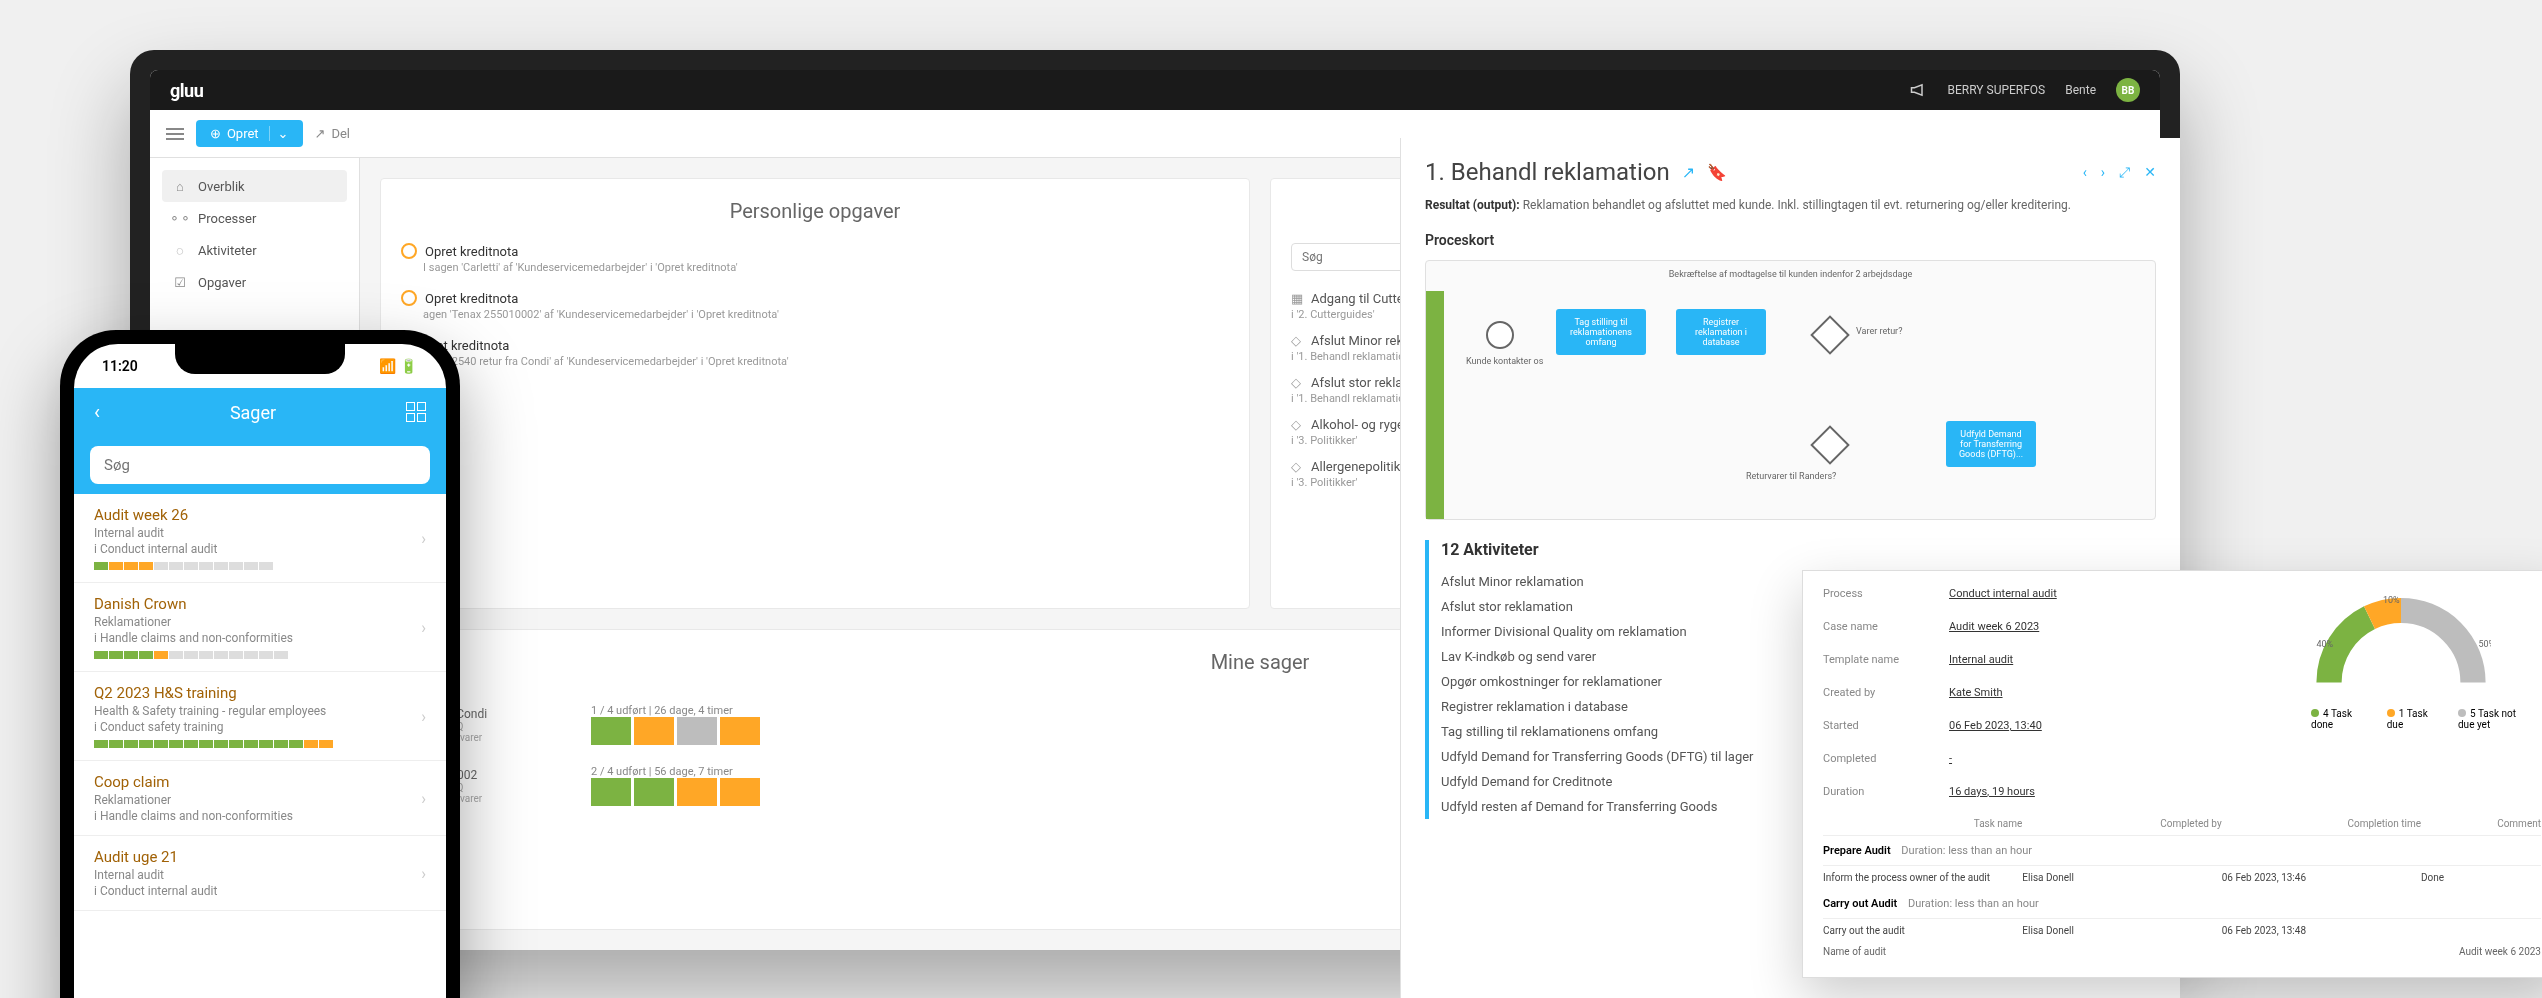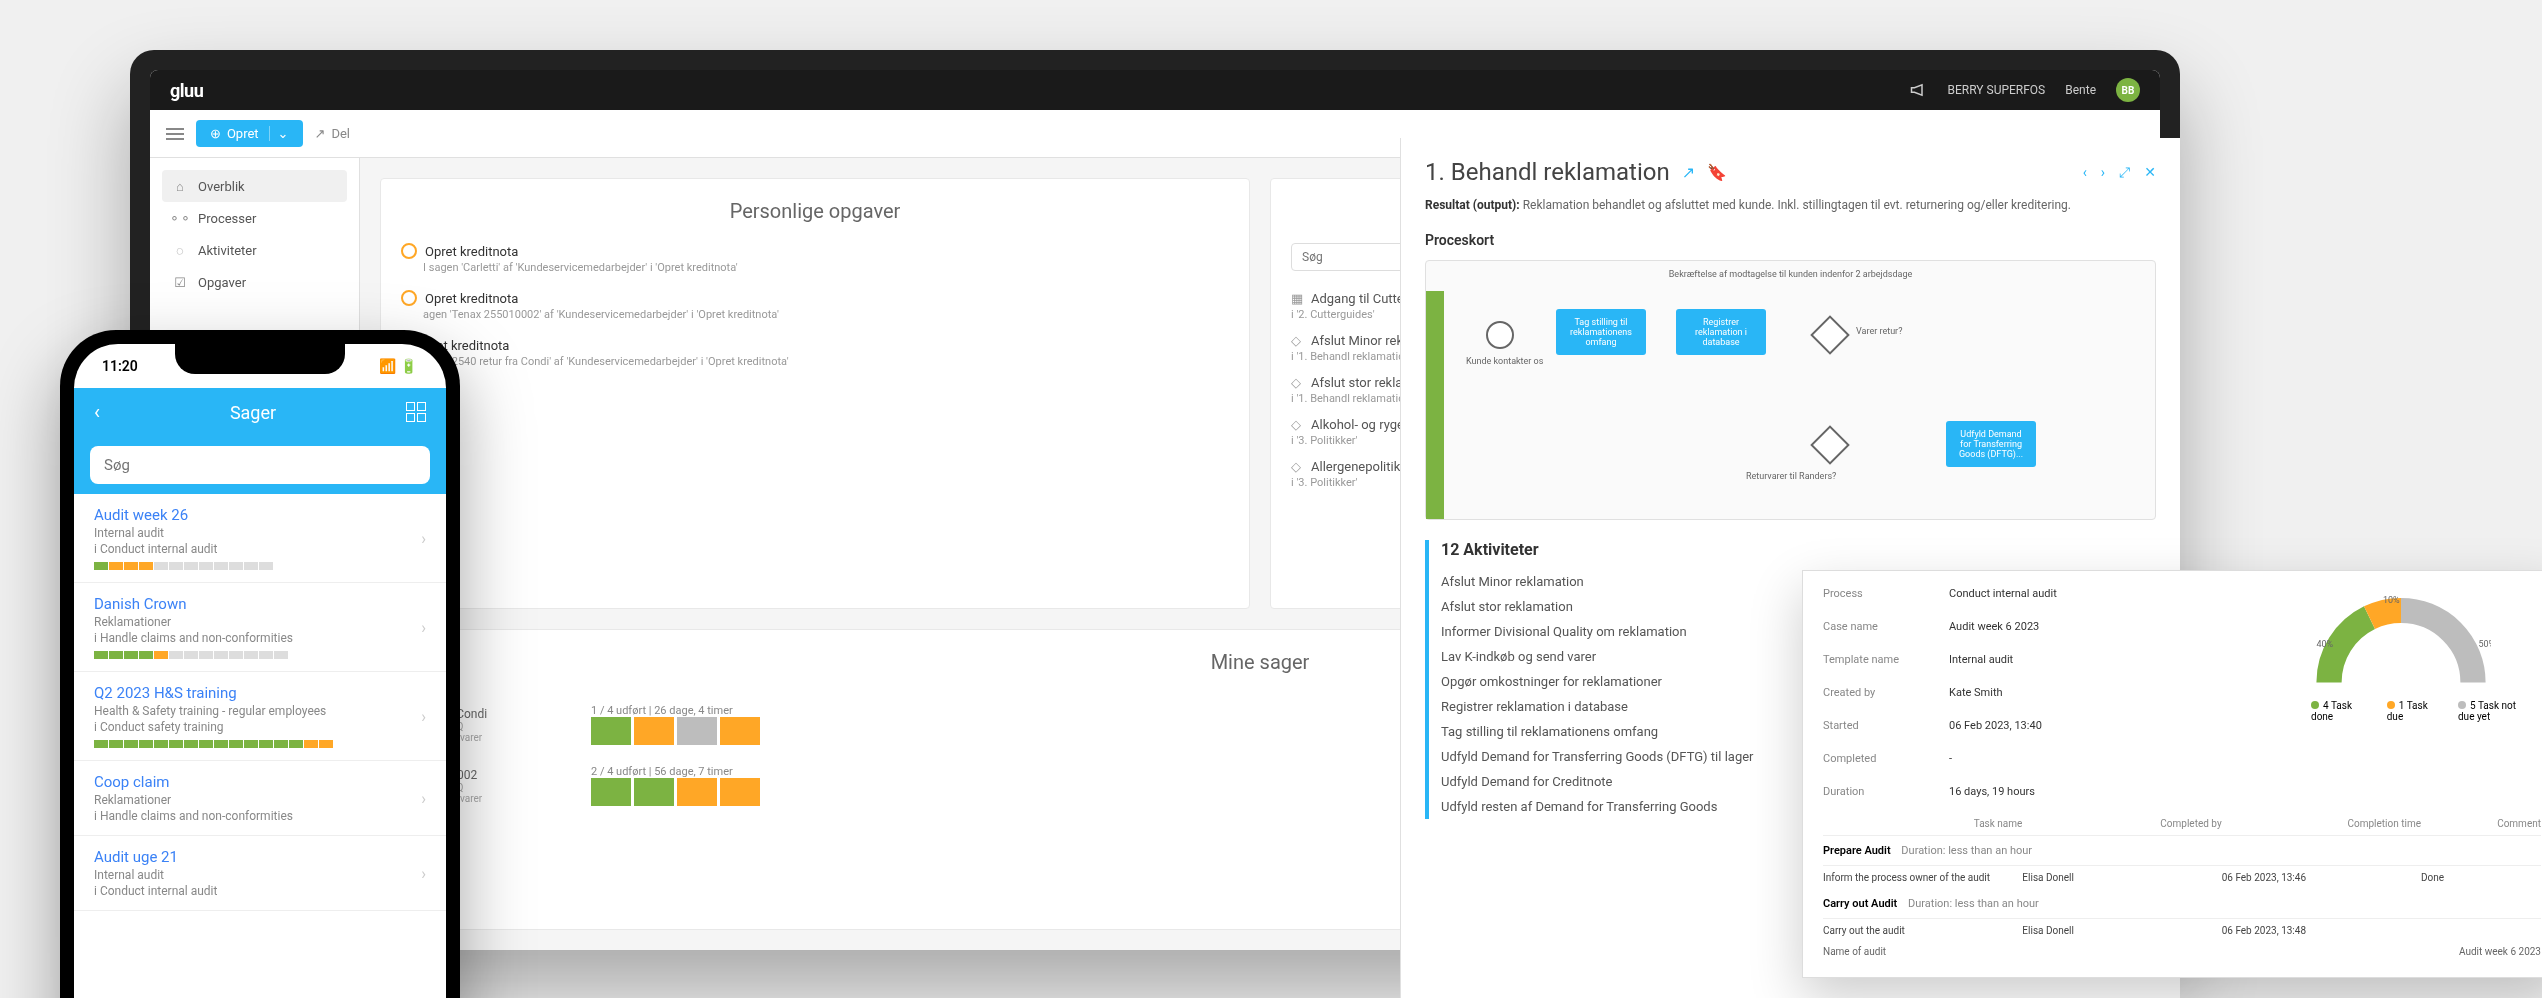--- a/index.html
+++ b/index.html
@@ -64,43 +64,43 @@
 .diag-diamond { position: absolute; width: 28px; height: 28px; border: 2px solid #666; background: #fff; transform: rotate(45deg); }
 .diag-label { position: absolute; font-size: 9px; color: #666; }
 .activity-list { border-left: 4px solid #29b6f6; padding-left: 12px; }
 .activity-list h3 { font-size: 16px; color: #333; margin-bottom: 10px; }
 .activity-item { font-size: 13px; color: #555; padding: 5px 0; }
 
 
 .report-card { position: absolute; right: -20px; top: 570px; width: 760px; background: #fff; border: 1px solid #ddd; box-shadow: 0 20px 50px rgba(0,0,0,0.2); padding: 16px 20px; font-size: 11px; }
 .report-grid { display: grid; grid-template-columns: 110px 1fr; gap: 20px 16px; margin-bottom: 14px; }
 .report-grid .label { color: #888; }
-.report-grid .value { color: #333; }
+.report-grid .value { color: #333; text-decoration: underline; }
 .donut-container { position: absolute; right: 30px; top: 16px; width: 220px; }
 .donut { width: 180px; height: 110px; position: relative; }
-.donut-legend { font-size: 10px; display: flex; gap: 24px; }
+.donut-legend { font-size: 10px; margin-top: 8px; display: flex; gap: 24px; }
 .legend-dot { display: inline-block; width: 8px; height: 8px; border-radius: 50%; margin-right: 4px; }
 .report-table-header { display: grid; grid-template-columns: 1fr 1fr 1fr 120px; font-size: 10px; color: #888; border-bottom: 1px solid #eee; padding: 6px 0; text-align: right; }
 .report-section-row { font-size: 11px; font-weight: 600; padding: 8px 0; border-bottom: 1px solid #eee; }
 .report-data-row { display: grid; grid-template-columns: 1fr 1fr 1fr 120px; font-size: 10px; padding: 6px 0; color: #444; }
 
 
 .phone-frame { position: absolute; left: 60px; top: 330px; width: 400px; height: 800px; background: #000; border-radius: 56px; padding: 14px; box-shadow: 0 30px 70px rgba(0,0,0,0.35); z-index: 10; }
 .phone-screen { width: 100%; height: 100%; background: #fff; border-radius: 44px; overflow: hidden; position: relative; }
 .phone-notch { position: absolute; top: 0; left: 50%; transform: translateX(-50%); width: 170px; height: 30px; background: #000; border-radius: 0 0 20px 20px; z-index: 5; }
 .phone-status { height: 44px; display: flex; justify-content: space-between; align-items: center; padding: 0 28px; font-size: 14px; font-weight: 600; text-align: right; }
 .phone-header { background: #29b6f6; color: #fff; padding: 12px 20px; display: flex; align-items: center; justify-content: space-between; }
 .phone-header-title { font-size: 18px; }
 .grid-icon { display: grid; grid-template-columns: 1fr 1fr; gap: 2px; width: 20px; height: 20px; }
 .grid-icon span { border: 1.5px solid #fff; }
 .phone-search { padding: 10px 16px; background: #29b6f6; }
 .phone-search-input { width: 100%; background: #fff; border: none; border-radius: 8px; padding: 10px 14px; font-size: 15px; color: #888; }
 .case-list { background: #fff; }
 .case-item { padding: 12px 20px; border-bottom: 1px solid #eee; position: relative; }
-.case-title { font-size: 15px; color: #3b82f6; }
+.case-title { font-size: 15px; color: #a16207; }
 .case-sub { font-size: 12px; color: #888; margin-top: 2px; }
 .case-chevron { position: absolute; right: 20px; top: 50%; transform: translateY(-50%); color: #ccc; font-size: 16px; }
 .mini-progress { display: flex; gap: 1px; margin-top: 6px; }
 .mp { width: 14px; height: 8px; background: #ddd; }
 .mp.green { background: #7cb342; }
 .mp.orange { background: #ffa726; }
 </style>
 </head>
 <body>
 

